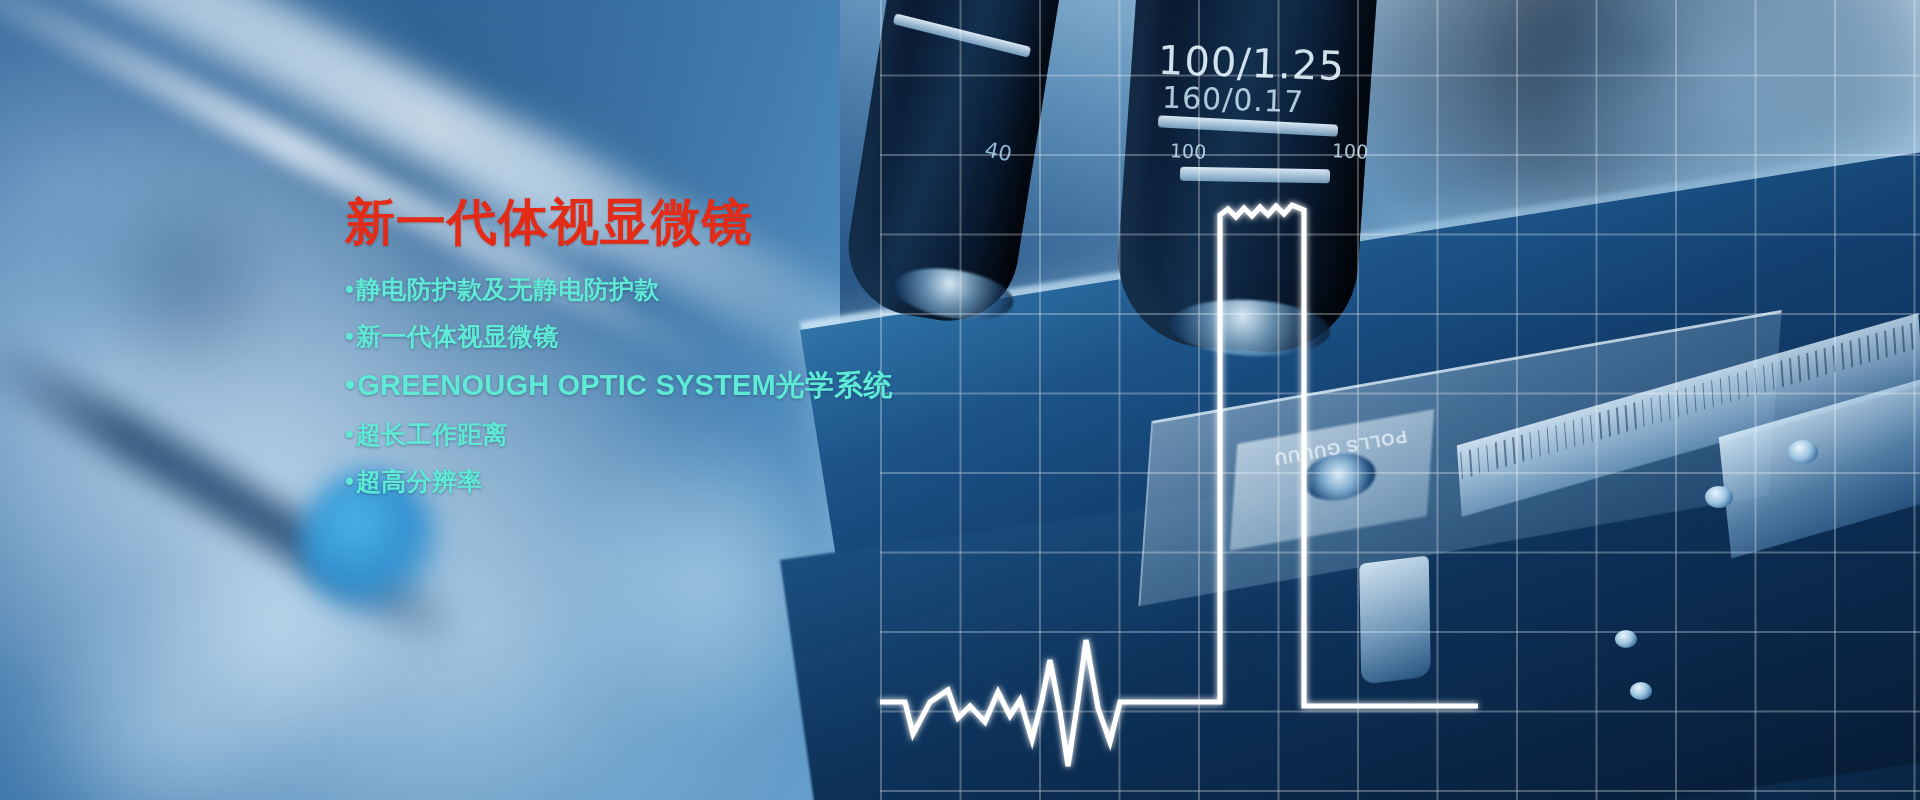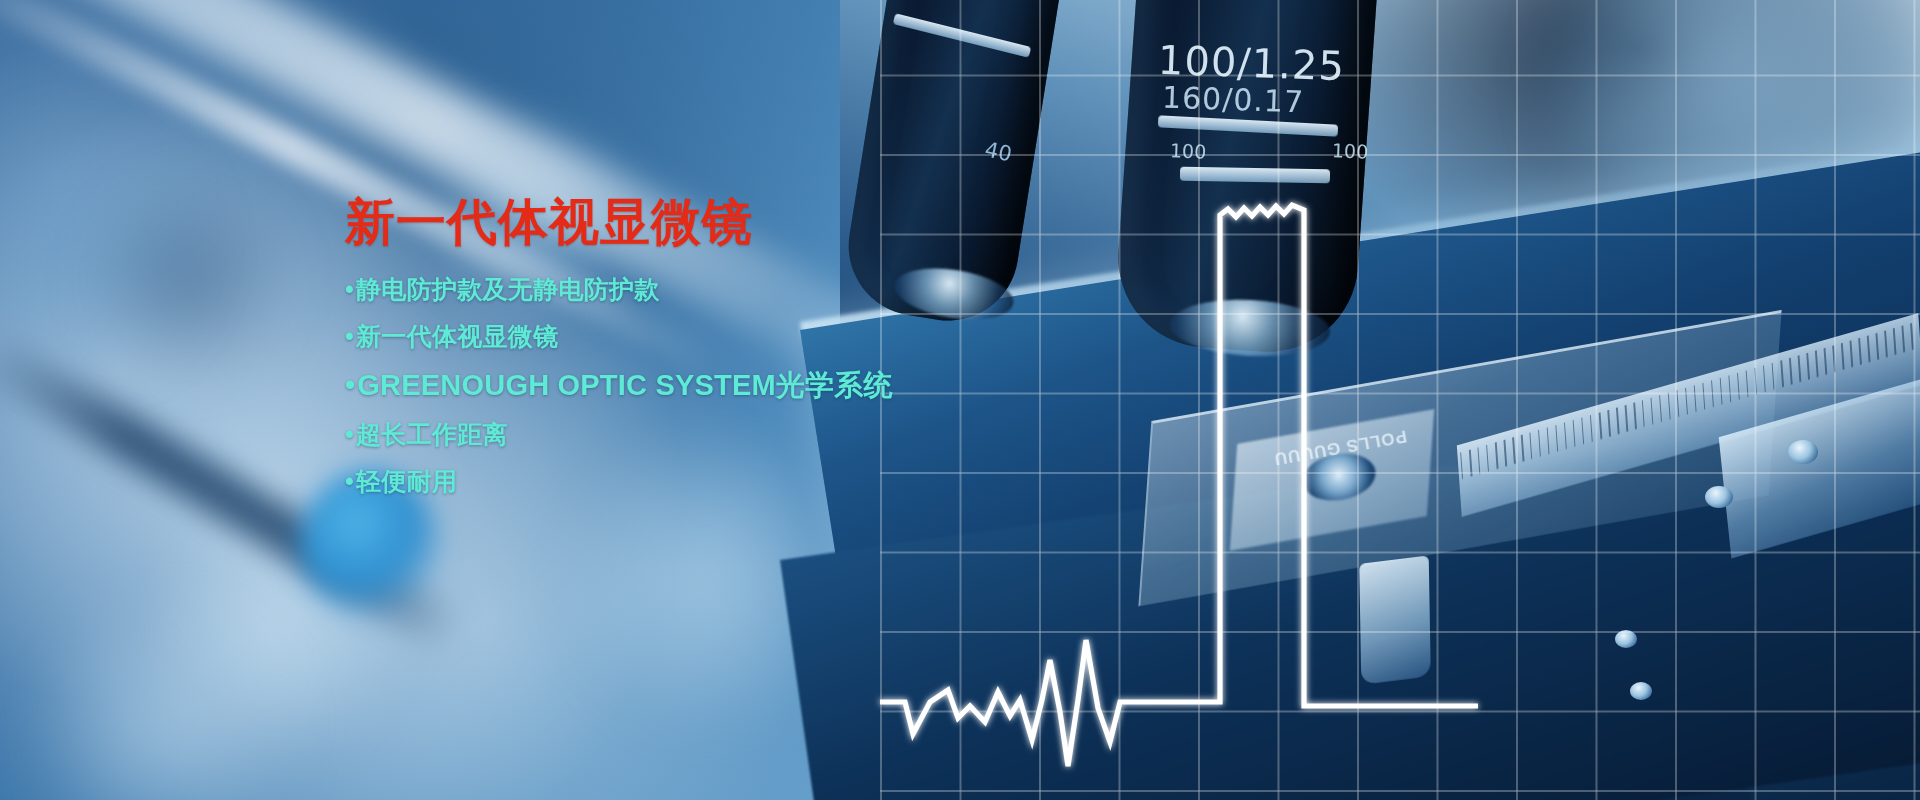--- a/index.html
+++ b/index.html
@@ -378,18 +378,18 @@
       <div class="bullet">
         <span class="dot">•</span><span>新一代体视显微镜</span>
       </div>
       <div class="bullet latin">
         <span class="dot">•</span><span>GREENOUGH OPTIC SYSTEM光学系统</span>
       </div>
       <div class="bullet">
         <span class="dot">•</span><span>超长工作距离</span>
       </div>
       <div class="bullet">
-        <span class="dot">•</span><span>轻便耐用</span>
+        <span class="dot">•</span><span>超高分辨率</span>
       </div>
     </div>
   </div>
 
 </div>
 
 </body></html>

